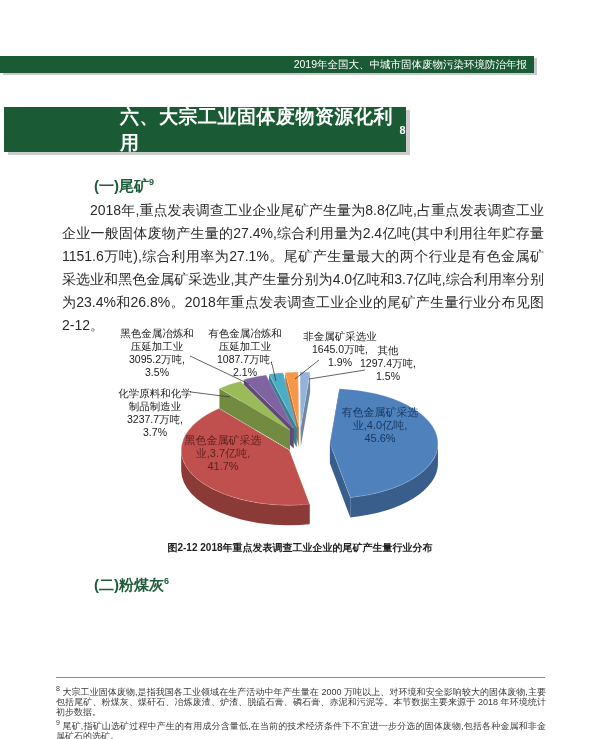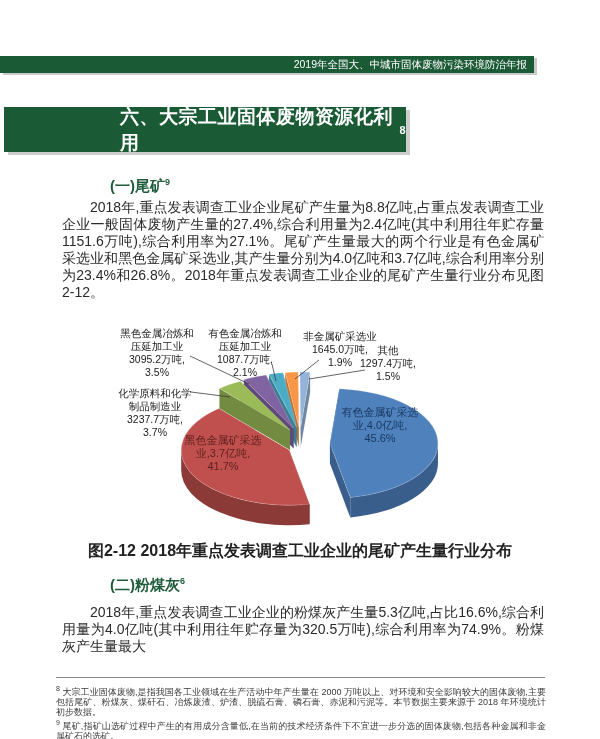--- a/index.html
+++ b/index.html
@@ -15,34 +15,34 @@
   }
   .title-banner{
     position:absolute; left:4px; top:107px; width:402px; height:45px;
     display:flex; align-items:center; justify-content:center;
     padding-left:116px; box-sizing:border-box;
     color:#ffffff; font-size:19px; font-weight:bold; letter-spacing:0.5px;
     box-shadow:4px 3px 0 #cccccc;
   }
   .title-banner sup{font-size:11px; margin-left:1px;}
   .sub-heading{
-    position:absolute; left:110px; margin:0;
+    position:absolute; left:94px; margin:0;
     font-size:15px; font-weight:bold;
   }
   .sub-heading sup{font-size:9px;}
   .para{
     position:absolute; left:62px; width:482px; margin:0;
-    font-size:14px; line-height:17px; text-align:justify; text-indent:2em;
+    font-size:14px; line-height:23px; text-align:justify; text-indent:2em;
     color:#2b2b2b;
   }
   .chart-wrap{position:absolute; left:52px; top:316px; width:500px; height:228px;}
   .chart-wrap svg{display:block;}
   .figure-caption{
     position:absolute; left:0; top:541px; width:600px; text-align:center;
-    font-size:16px; font-weight:bold; color:#222222;
+    font-size:10px; font-weight:bold; color:#222222;
   }
   .footnote-rule{
     position:absolute; left:56px; top:677px; width:489px; height:0;
     border:none; border-top:1px solid #8a8a8a; margin:0;
   }
   .footnotes{
     position:absolute; left:56px; top:684px; width:490px;
     font-size:9px; line-height:10px; color:#3a3a3a; text-align:justify;
   }
   .footnotes .fn{margin:0 0 1px 0;}
@@ -121,21 +121,20 @@
         <text x="336" text-anchor="middle" fill="#1a1a1a" font-size="10.5" font-family="&quot;Liberation Sans&quot;,&quot;DejaVu Sans&quot;,sans-serif"><tspan x="336" y="38">其他</tspan><tspan x="336" y="51">1297.4万吨,</tspan><tspan x="336" y="64">1.5%</tspan></text>
       </svg>
   </div>
 
   <div class="figure-caption">图2-12 2018年重点发表调查工业企业的尾矿产生量行业分布</div>
 
   <h2 class="sub-heading" style="top: 576px; color: rgb(30, 92, 58);">
     <span>(二)粉煤灰</span><sup>6</sup>
   </h2>
 
-  <p class="para" style="top:604px;">2018年,重点发表调查工业企业的粉煤灰产生量5.3亿吨,占比16.6%,综合利用量为4.0亿吨(其中利用往年贮存量为320.5万吨),综合利用率为74.9%。粉煤灰产生量最大</p>
 
   <hr class="footnote-rule">
 
   <div class="footnotes">
     <div class="fn"><sup>8</sup> <span>大宗工业固体废物,是指我国各工业领域在生产活动中年产生量在 2000 万吨以上、对环境和安全影响较大的固体废物,主要包括尾矿、粉煤灰、煤矸石、冶炼废渣、炉渣、脱硫石膏、磷石膏、赤泥和污泥等。本节数据主要来源于 2018 年环境统计初步数据。</span></div>
     <div class="fn"><sup>9</sup> <span>尾矿,指矿山选矿过程中产生的有用成分含量低,在当前的技术经济条件下不宜进一步分选的固体废物,包括各种金属和非金属矿石的选矿。</span></div>
 
   </div>
 
 </div>

